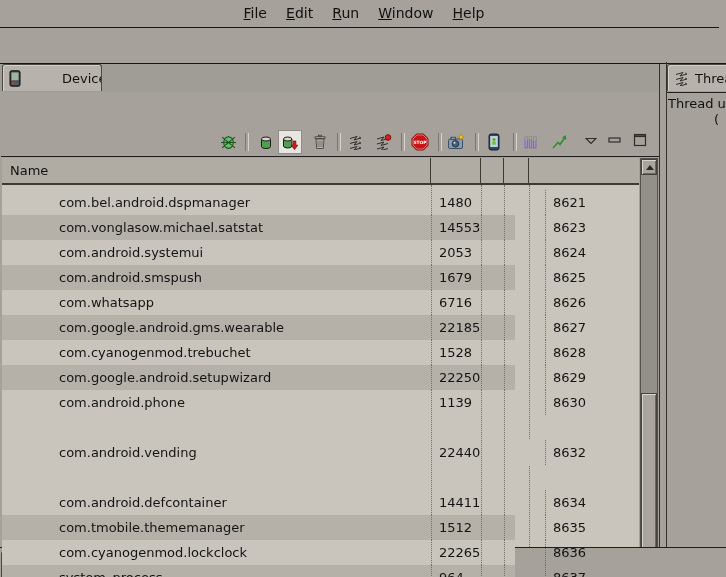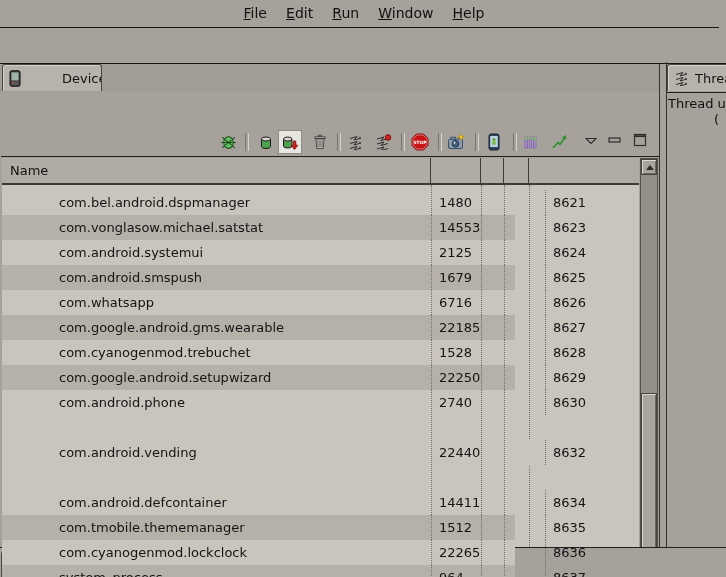--- a/index.html
+++ b/index.html
@@ -256,21 +256,21 @@
         </div>
         <div class="trow odd" style="top: 30px;">
           <div class="cell c-name">com.vonglasow.michael.satstat</div>
           <div class="cell c-pid">14553</div>
           <div class="cell c-e1"></div>
           <div class="cell c-e2"></div>
           <div class="cell c-port">8623</div>
         </div>
         <div class="trow even" style="top: 55px;">
           <div class="cell c-name">com.android.systemui</div>
-          <div class="cell c-pid">2125</div>
+          <div class="cell c-pid">2053</div>
           <div class="cell c-e1"></div>
           <div class="cell c-e2"></div>
           <div class="cell c-port">8624</div>
         </div>
         <div class="trow odd" style="top: 80px;">
           <div class="cell c-name">com.android.smspush</div>
           <div class="cell c-pid">1679</div>
           <div class="cell c-e1"></div>
           <div class="cell c-e2"></div>
           <div class="cell c-port">8625</div>
@@ -298,21 +298,21 @@
         </div>
         <div class="trow odd" style="top: 180px;">
           <div class="cell c-name">com.google.android.setupwizard</div>
           <div class="cell c-pid">22250</div>
           <div class="cell c-e1"></div>
           <div class="cell c-e2"></div>
           <div class="cell c-port">8629</div>
         </div>
         <div class="trow even" style="top: 205px;">
           <div class="cell c-name">com.android.phone</div>
-          <div class="cell c-pid">2740</div>
+          <div class="cell c-pid">1139</div>
           <div class="cell c-e1"></div>
           <div class="cell c-e2"></div>
           <div class="cell c-port">8630</div>
         </div>
         <div class="trow even" style="top: 255px; padding-left: 35px;">
           <div class="cell c-name">com.android.vending</div>
           <div class="cell c-pid">22440</div>
           <div class="cell c-e1"></div>
           <div class="cell c-e2"></div>
           <div class="cell c-port">8632</div>

